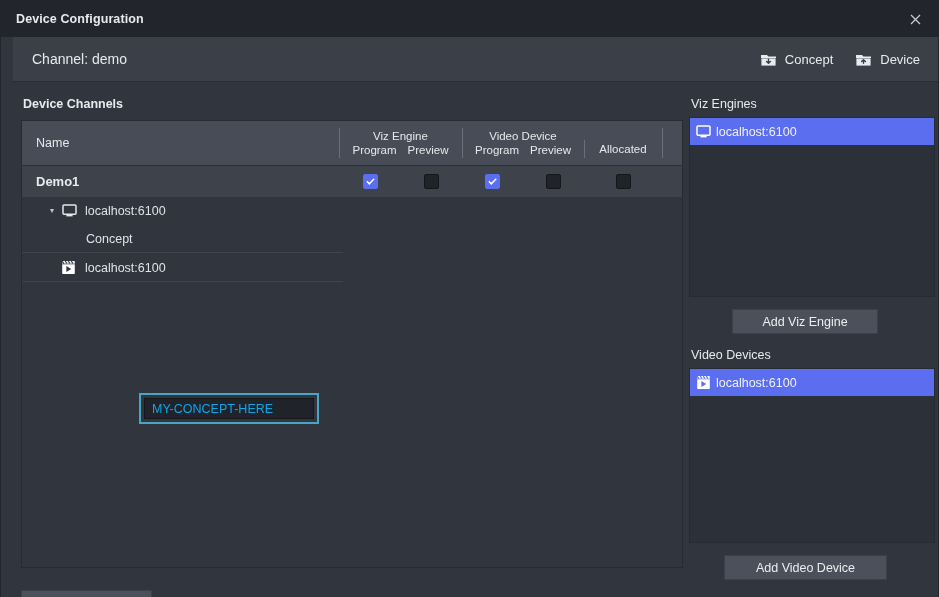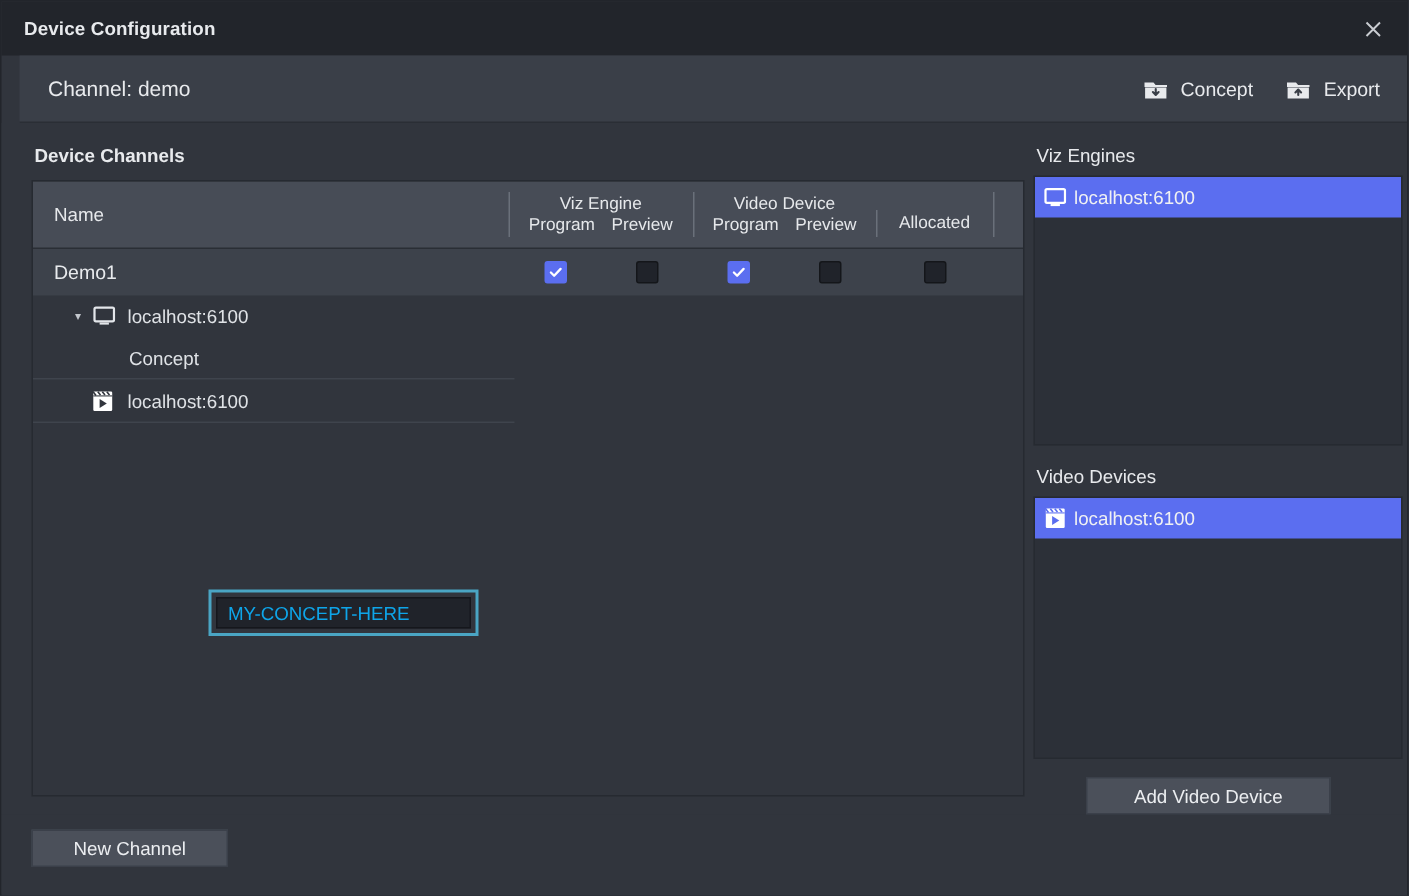--- a/index.html
+++ b/index.html
@@ -152,20 +152,21 @@
     height: 31px;
   }
   .row-name {
     width: 317px;
     display: flex;
     align-items: center;
     color: #e8eaed;
     font-size: 13px;
     height: 100%;
     padding-left: 14px;
+    font-weight: bold;
   }
   .row-checks {
     display: flex;
     align-items: center;
     height: 100%;
   }
   .cb-cell {
     display: flex; align-items: center; justify-content: center;
   }
   .cb-viz1 { width: 62px; }
@@ -347,21 +348,21 @@
       </div>
 
       <div class="hdr-action">
         <span>
           <svg width="17" height="15" viewBox="0 0 17 15">
             <path d="M1 3 h6 l1.4 1.6 H16 v1.4 H1 Z" fill="#e8eaed"></path>
             <path d="M1.4 6.4 h14.2 v7.2 H1.4 Z" fill="#e8eaed"></path>
             <path d="M8.5 11.3 v-3.6 M6.6 9.6 l1.9 -1.9 l1.9 1.9" stroke="#3a3f48" stroke-width="1.4" fill="none" stroke-linecap="round" stroke-linejoin="round"></path>
           </svg>
         </span>
-        <span>Export</span>
+        <span>Device</span>
       </div>
 
     </div>
   </div>
 
   <div class="body">
 
     <div class="left-col">
       <div class="section-title">Device Channels</div>
 
@@ -470,20 +471,21 @@
         <div class="list-item selected">
           <span class="list-icon">
             <svg width="15" height="13" viewBox="0 0 15 13">
               <rect x="1" y="1" width="13" height="9.2" rx="1" fill="none" stroke="#ffffff" stroke-width="1.5"></rect>
               <rect x="4.4" y="11" width="6.2" height="1.4" fill="#ffffff"></rect>
             </svg>
           </span>
           <span>localhost:6100</span>
         </div>
       </div>
+      <div class="btn btn-add-viz">Add Viz Engine</div>
 
       <div class="panel-title" style="margin-top:14px;">Video Devices</div>
       <div class="listbox vid">
         <div class="list-item selected">
           <span class="list-icon">
             <svg width="16" height="15" viewBox="0 0 16 15">
               <rect x="1.2" y="1" width="12.6" height="13" rx="0.8" fill="#ffffff"></rect>
               <path d="M1.2 1.4 L3 3.6 M4.2 1.2 L6 3.4 M7.2 1.2 L9 3.4 M10.2 1.2 L12 3.4" stroke="#5b6ef0" stroke-width="1.1"></path>
               <rect x="1.2" y="3.6" width="12.6" height="0.7" fill="#5b6ef0"></rect>
               <path d="M5.4 6 L10.2 9 L5.4 12 Z" fill="#5b6ef0"></path>

